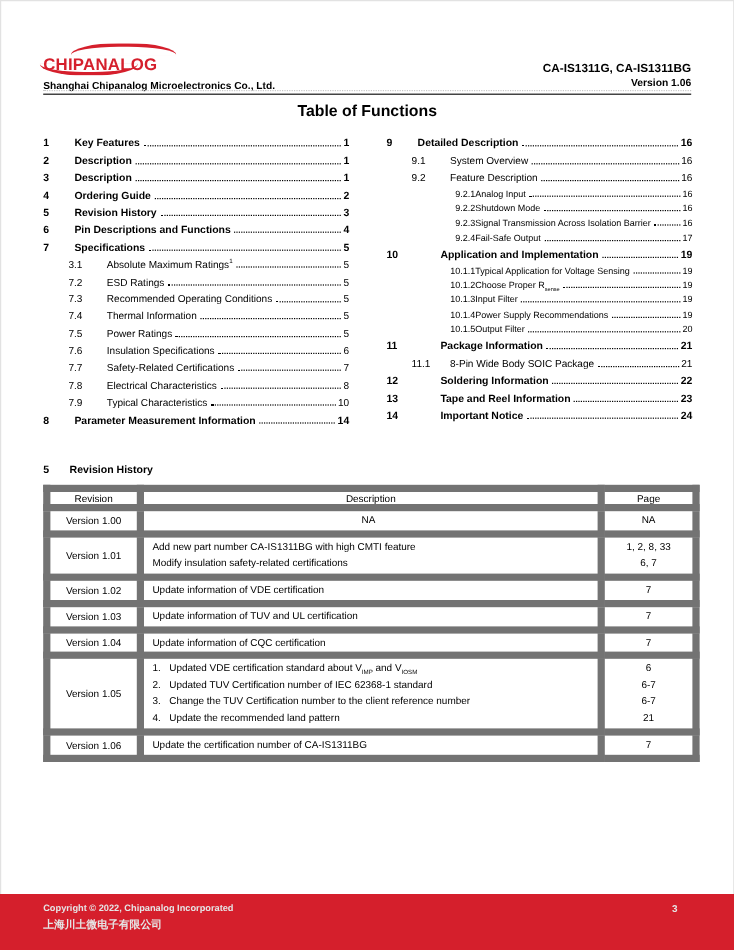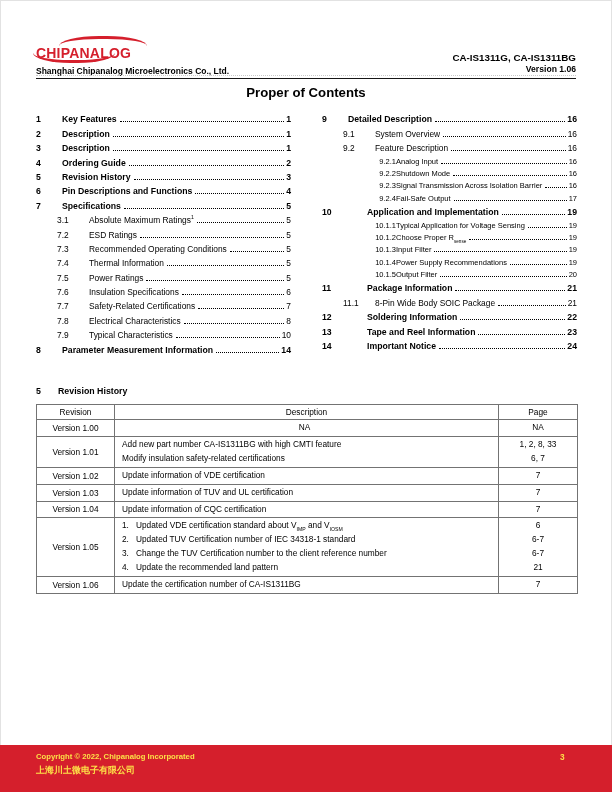--- a/index.html
+++ b/index.html
@@ -43,32 +43,32 @@
   .toc-title{flex:none;padding-right:2px;}
   .toc-leader{flex:1;min-width:4px;border-bottom:1.5px dotted #000;margin:0 1px 2px 1px;}
   .lvl3 .toc-leader{border-bottom-width:1.2px;}
   .toc-page{flex:none;padding-left:1px;}
   sup,sub{font-size:62%;line-height:0;}
 
   
   .rev-heading{position:absolute;left:36px;top:386px;display:flex;font-size:8.8px;font-weight:bold;}
   .rev-heading .rh-num{width:22px;}
   .rev-table{position:absolute;left:36px;top:404px;border-collapse:collapse;font-size:8.3px;table-layout:fixed;width:541px;}
-  .rev-table th,.rev-table td{border:1px solid #737373;vertical-align:middle;margin-top:28px;}
+  .rev-table th,.rev-table td{border:6px solid #737373;vertical-align:middle;margin-top:28px;}
   .rev-table th{font-weight:normal;text-align:center;height:15px;}
   .rev-cell{text-align:center;}
   .desc-cell{padding:1px 4px 1px 7px;}
   .desc-line{display:flex;line-height:13.9px;}
   .desc-line.center{justify-content:center;padding-right:7px;}
   .desc-line .ln{flex:none;width:14px;}
   .page-cell{text-align:center;padding:1px 2px;}
   .page-line{line-height:13.9px;}
 
   
-  .footer{position:absolute;left:0;top:745px;width:612px;height:47px;background:var(--red);color:#fde047;}
+  .footer{position:absolute;left:0;top:745px;width:612px;height:47px;background:var(--red);color:#e5e5e5;}
   .footer .copy{position:absolute;left:36px;top:7px;font-size:7.7px;font-weight:bold;}
   .footer .cn{position:absolute;left:36px;top:19px;font-size:9px;font-weight:bold;}
   .footer .pg{position:absolute;left:560px;top:7px;font-size:8.3px;font-weight:bold;}
 </style>
 </head>
 <body>
 
 <div class="page">
 
   <div class="logo">
@@ -77,21 +77,21 @@
     <span class="logo-arc-bottom"></span>
   </div>
   <div class="company">Shanghai Chipanalog Microelectronics Co., Ltd.</div>
   <div class="doc-ids">
     <div class="part">CA-IS1311G, CA-IS1311BG</div>
     <div class="ver">Version 1.06</div>
   </div>
   <div class="header-dots"></div>
   <div class="header-rule"></div>
 
-  <div class="page-title">Proper of Contents</div>
+  <div class="page-title">Table of Functions</div>
 
   <div class="toc">
     <div class="toc-col" id="toc-left">
         <div class="toc-row lvl1">
           <span class="toc-num">1</span>
           <span class="toc-title">Key Features</span>
           <span class="toc-leader"></span>
           <span class="toc-page">1</span>
         </div>
         <div class="toc-row lvl1">
@@ -383,21 +383,21 @@
         </tr>
         <tr>
           <td class="rev-cell">Version 1.05</td>
           <td class="desc-cell">
             <div class="desc-line">
               <span class="ln">1.</span>
               <span>Updated VDE certification standard about V<sub>IMP</sub> and V<sub>IOSM</sub></span>
             </div>
             <div class="desc-line">
               <span class="ln">2.</span>
-              <span>Updated TUV Certification number of IEC 34318-1 standard</span>
+              <span>Updated TUV Certification number of IEC 62368-1 standard</span>
             </div>
             <div class="desc-line">
               <span class="ln">3.</span>
               <span>Change the TUV Certification number to the client reference number</span>
             </div>
             <div class="desc-line">
               <span class="ln">4.</span>
               <span>Update the recommended land pattern</span>
             </div>
           </td>

